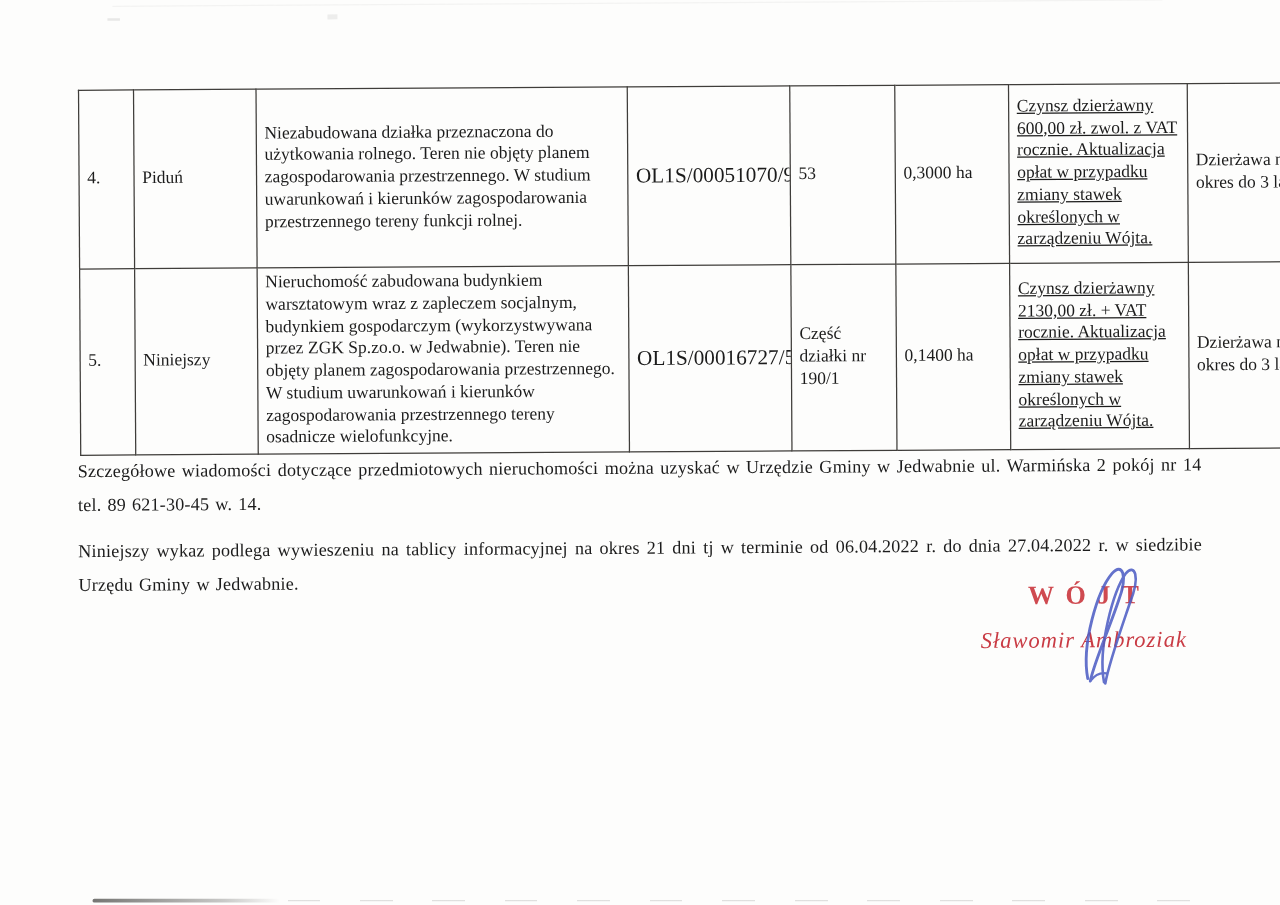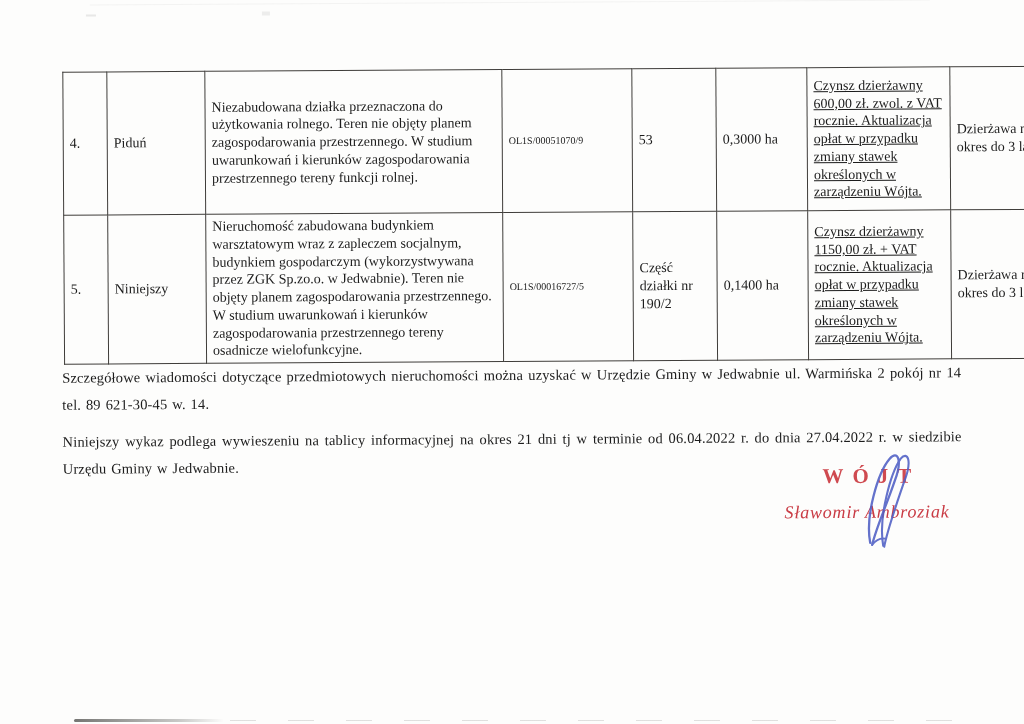--- a/index.html
+++ b/index.html
@@ -38,21 +38,21 @@
     padding: 3px 6px;
     vertical-align: middle;
     line-height: 1.27;
     overflow: hidden;
   }
   tr.row-a { height: 143px; }
   tr.row-b { height: 141px; }
   td.c-lp        { width: 31px;  padding-left: 5px; }
   td.c-locality  { width: 85px;  }
   td.c-desc      { width: 284px; line-height: 1.32; }
-  td.c-register  { width: 117px; white-space: nowrap; font-size: 10px; padding-left: 4px; padding-right: 2px; }
+  td.c-register  { width: 117px; white-space: nowrap; font-size: 17px; padding-left: 4px; padding-right: 2px; }
   td.c-plot      { width: 71px;  }
   td.c-area      { width: 78px;  }
   td.c-rent      { width: 130px; text-decoration: underline; }
   td.c-lease     { width: 92px;  }
   
   .paragraphs {
     position: absolute;
     left: 62px;
     top: 362px;
     width: 899px;
@@ -141,23 +141,23 @@
           <td class="c-plot">53</td>
           <td class="c-area">0,3000 ha</td>
           <td class="c-rent">Czynsz dzierżawny 600,00 zł. zwol. z VAT rocznie. Aktualizacja opłat w przypadku zmiany stawek określonych w zarządzeniu Wójta.</td>
           <td class="c-lease">Dzierżawa na okres do 3 lat</td>
         </tr>
         <tr class="row-b">
           <td class="c-lp">5.</td>
           <td class="c-locality">Niniejszy</td>
           <td class="c-desc">Nieruchomość zabudowana budynkiem warsztatowym wraz z zapleczem socjalnym, budynkiem gospodarczym (wykorzystwywana przez ZGK Sp.zo.o. w Jedwabnie). Teren nie objęty planem zagospodarowania przestrzennego. W studium uwarunkowań i kierunków zagospodarowania przestrzennego tereny osadnicze wielofunkcyjne.</td>
           <td class="c-register">OL1S/00016727/5</td>
-          <td class="c-plot">Część działki nr 190/2</td>
+          <td class="c-plot">Część działki nr 190/1</td>
           <td class="c-area">0,1400 ha</td>
-          <td class="c-rent">Czynsz dzierżawny 1150,00 zł. + VAT rocznie. Aktualizacja opłat w przypadku zmiany stawek określonych w zarządzeniu Wójta.</td>
+          <td class="c-rent">Czynsz dzierżawny 2130,00 zł. + VAT rocznie. Aktualizacja opłat w przypadku zmiany stawek określonych w zarządzeniu Wójta.</td>
           <td class="c-lease">Dzierżawa na okres do 3 lat</td>
         </tr>
       </tbody>
     </table>
 
     <div class="paragraphs">
       <p>Szczegółowe wiadomości dotyczące przedmiotowych nieruchomości można uzyskać w Urzędzie Gminy w Jedwabnie ul. Warmińska 2 pokój nr 14 tel. 89 621-30-45 w. 14.</p>
       <p>Niniejszy wykaz podlega wywieszeniu na tablicy informacyjnej na okres 21 dni tj w terminie od 06.04.2022 r. do dnia 27.04.2022 r. w siedzibie Urzędu Gminy w Jedwabnie.</p>
     </div>
 

